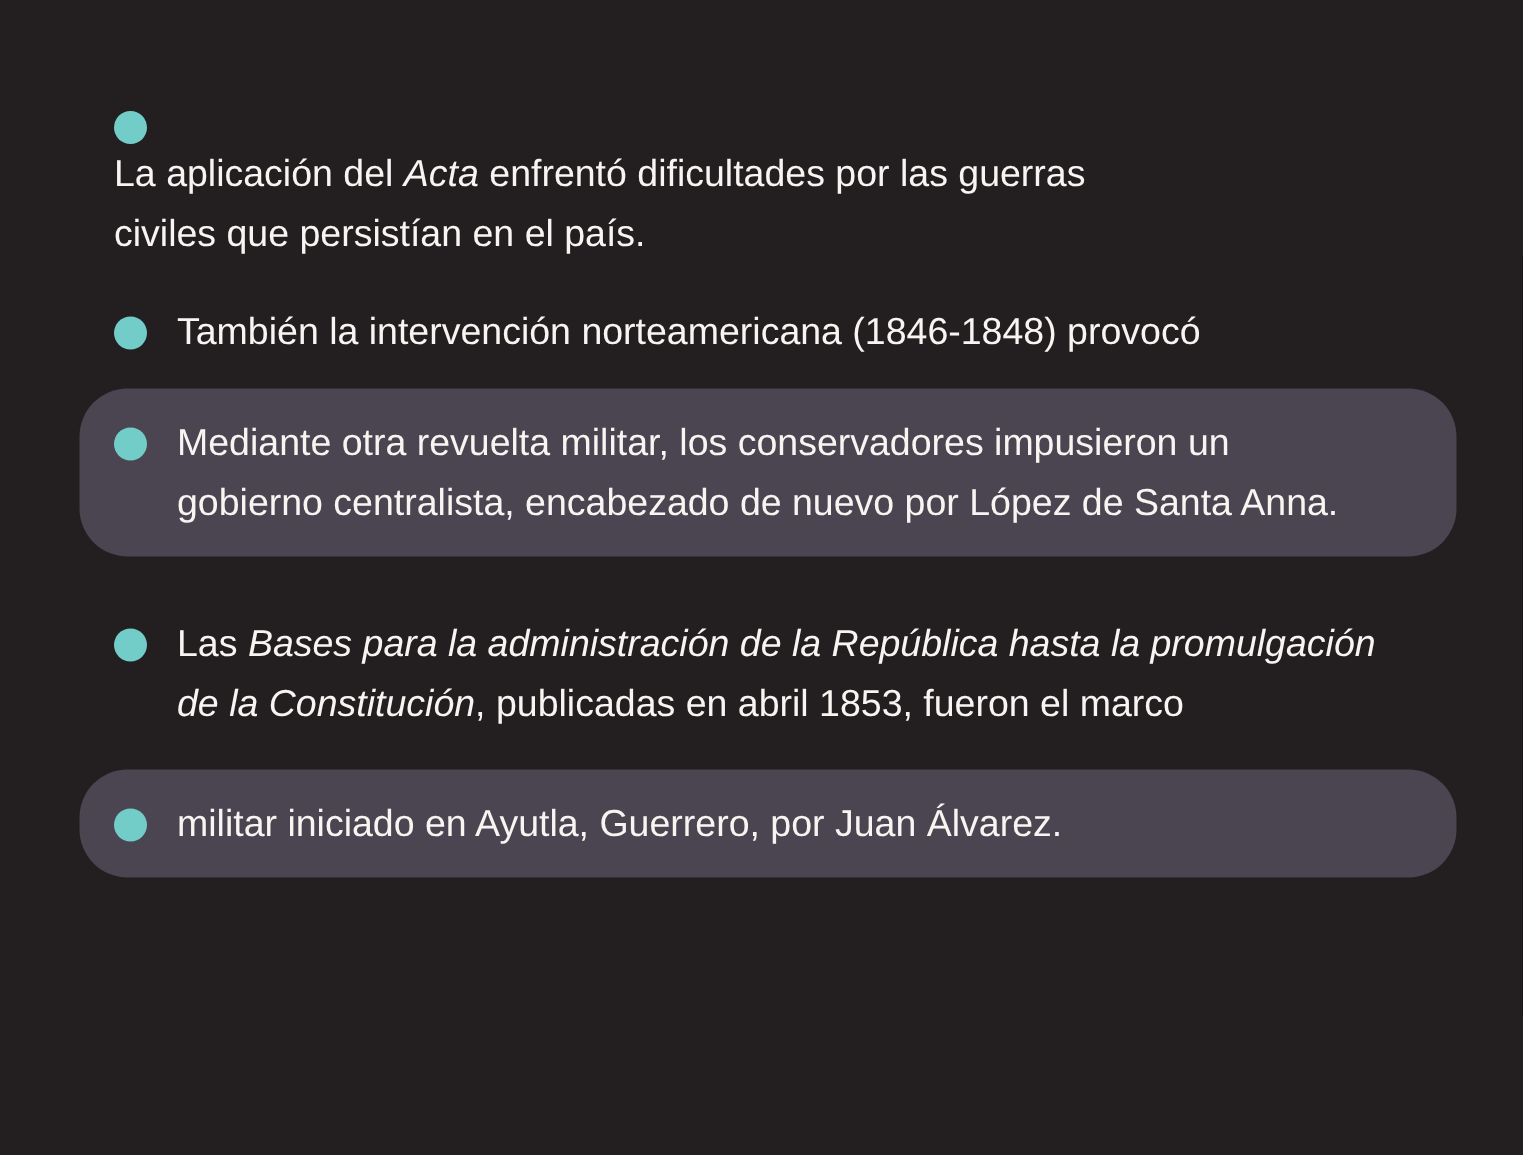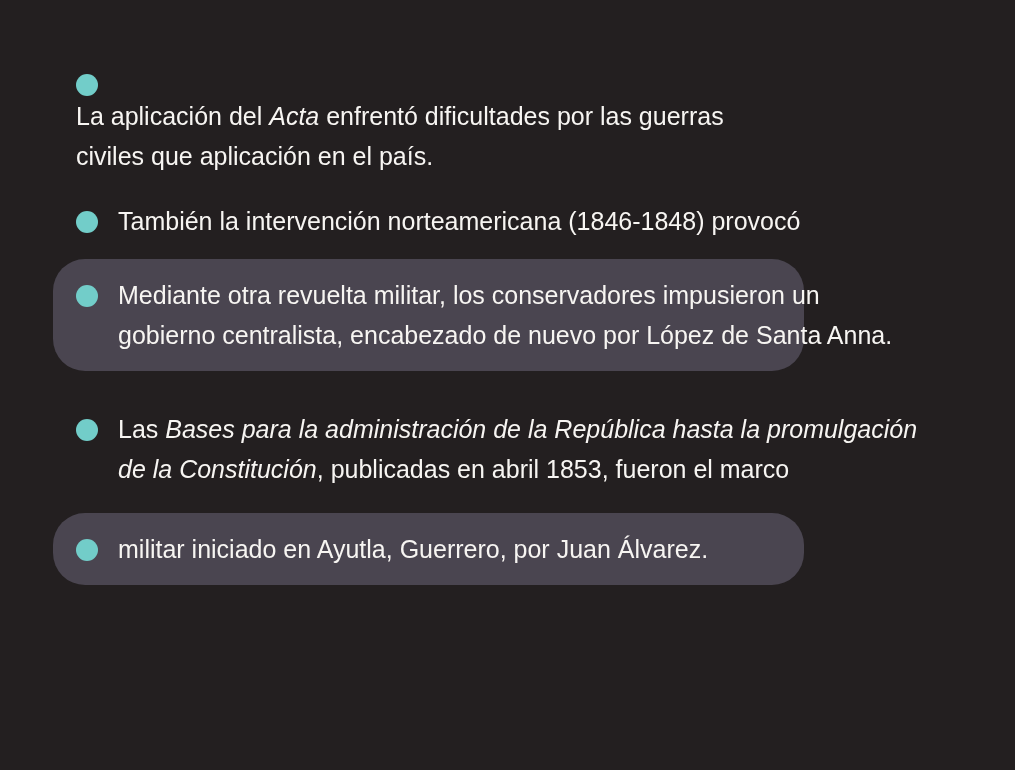--- a/index.html
+++ b/index.html
@@ -25,21 +25,21 @@
   .item{
     display:flex;
     align-items:flex-start;
   }
   .item.plain{
     margin-left:76px;
     margin-right:30px;
   }
   .item.hl{
     margin-left:53px;
-    width:751px;
+    width:918px;
     background:var(--hl);
     border-radius:32px;
     padding:16px 30px 16px 23px;
   }
   .dot{
     flex:0 0 auto;
     width:22px;
     height:22px;
     border-radius:50%;
     background:var(--dot);
@@ -55,21 +55,21 @@
 </style>
 </head>
 <body>
 
 <div class="slide">
 
   <div class="item plain mb1">
     <span class="dot"></span>
     <div class="text">
       <div class="line"><span>La aplicación del </span><span class="it">Acta</span><span> enfrentó dificultades por las guerras</span></div>
-      <div class="line"><span>civiles que aplicación en el país.</span></div>
+      <div class="line"><span>civiles que persistían en el país.</span></div>
     </div>
   </div>
 
   <div class="item plain mb2">
     <span class="dot"></span>
     <div class="text">
       <div class="line"><span>También la intervención norteamericana (1846-1848) provocó</span></div>
     </div>
   </div>
 

